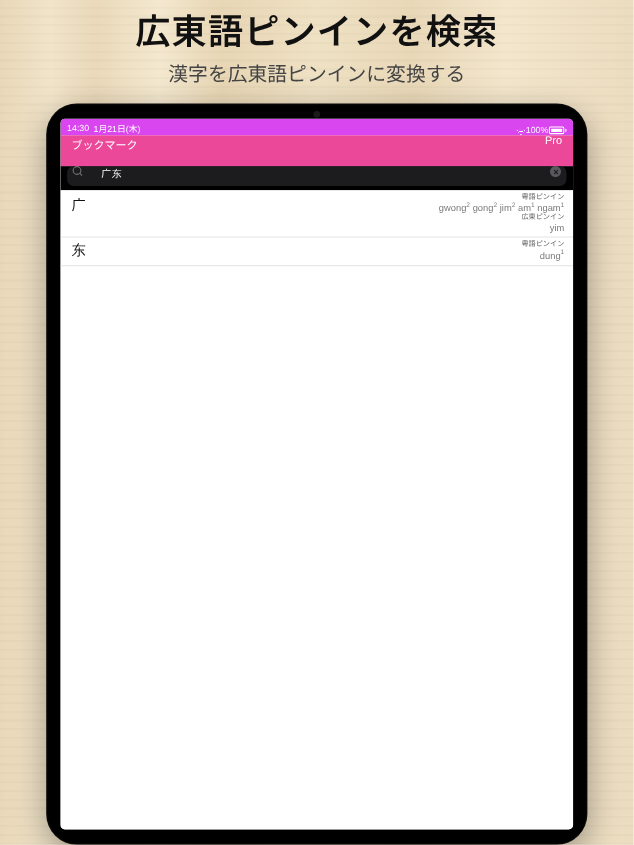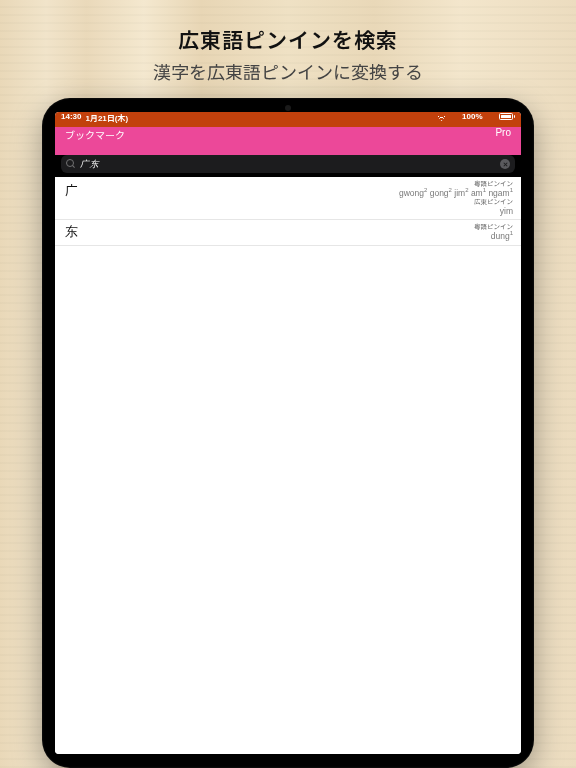--- a/index.html
+++ b/index.html
@@ -7,21 +7,21 @@
   body {
     font-family: -apple-system, "Helvetica Neue", Arial, "Hiragino Kaku Gothic ProN", "Noto Sans JP", sans-serif;
     background:
       repeating-linear-gradient(0deg, rgba(0,0,0,0.02) 0 2px, rgba(0,0,0,0) 2px 8px),
       linear-gradient(90deg, #e9d8b8 0%, #f1e4ca 8%, #ead9ba 15%, #f4e8cf 25%, #e8d6b5 35%, #efe1c4 50%, #e9d8b8 65%, #f3e6cc 80%, #ecdcbf 100%);
     display: flex;
     flex-direction: column;
     align-items: center;
   }
 
-  .promo-title { margin-top: 24px; font-size: 21px; letter-spacing: 1px; color: #111; font-weight: 600; }
+  .promo-title { margin-top: 4px; font-size: 32px; letter-spacing: 1px; color: #111; font-weight: 600; }
   .promo-sub   { margin-top: 4px; font-size: 18px; color: #444; }
 
   .tablet {
     margin-top: 14px;
     width: 492px;
     height: 680px;
     background: #000;
     border-radius: 28px;
     padding: 14px 13px;
     box-shadow: 0 10px 30px rgba(0,0,0,0.35), inset 0 0 2px rgba(255,255,255,0.15);
@@ -39,30 +39,29 @@
     width: 100%; height: 100%;
     background: #fff;
     border-radius: 4px;
     overflow: hidden;
     display: flex; flex-direction: column;
     position: relative;
   }
 
   .status-bar {
     height: 15px;
-    background: #c2410c;
+    background: #d946ef;
     color: #fff;
     font-size: 8px;
-    display: flex; align-items: flex-start;
+    display: flex; align-items: flex-end;
     padding: 0 6px;
     gap: 4px;
-    font-weight: bold;
   }
   .status-bar .sb-left { display: flex; gap: 4px; }
-  .status-bar .sb-right { margin-left: auto; display: flex; gap: 16px; align-items: center; }
+  .status-bar .sb-right { margin-left: auto; display: flex; gap: 0; align-items: center; }
   .wifi-icon { display:inline-block; width:9px; height:9px; position:relative; }
   .wifi-icon::before {
     content:""; position:absolute; inset:0;
     background:
       radial-gradient(circle at 50% 100%, #fff 1px, transparent 1.5px),
       radial-gradient(circle at 50% 100%, transparent 3px, #fff 3px, #fff 3.8px, transparent 4px),
       radial-gradient(circle at 50% 100%, transparent 5px, #fff 5px, #fff 5.8px, transparent 6px);
     clip-path: polygon(50% 100%, 0 45%, 100% 45%);
   }
   .battery-icon { display:inline-flex; align-items:center; gap:1px; }
@@ -87,25 +86,24 @@
     height: 22px;
     background: #000;
     display:flex; align-items:center;
     padding: 0 6px 4px 6px;
   }
   .search-field {
     flex:1;
     background:#1c1c1e;
     border-radius:6px;
     height:18px;
-    display:flex; align-items:center;
+    display:flex; 
     padding:0 5px;
-    gap:4px;
+    gap:16px;
     color:#fff;
-    font-style:italic;
   }
   .search-icon { width:10px; height:10px; position:relative; opacity:.6; flex:none; }
   .search-icon::before { content:""; position:absolute; width:6px; height:6px; border:1px solid #aaa; border-radius:50%; left:0; top:0; }
   .search-icon::after { content:""; position:absolute; width:3px; height:1px; background:#aaa; transform:rotate(45deg); left:6px; top:7px; }
   .search-text { font-size:9px; color:#fff; letter-spacing:.5px; }
   .clear-icon { margin-left:auto; width:10px; height:10px; border-radius:50%; background:#5a5a5e; position:relative; flex:none; }
   .clear-icon::before, .clear-icon::after {
     content:""; position:absolute; left:2.5px; top:4.5px; width:5px; height:1px; background:#1c1c1e;
   }
   .clear-icon::before { transform:rotate(45deg); }

